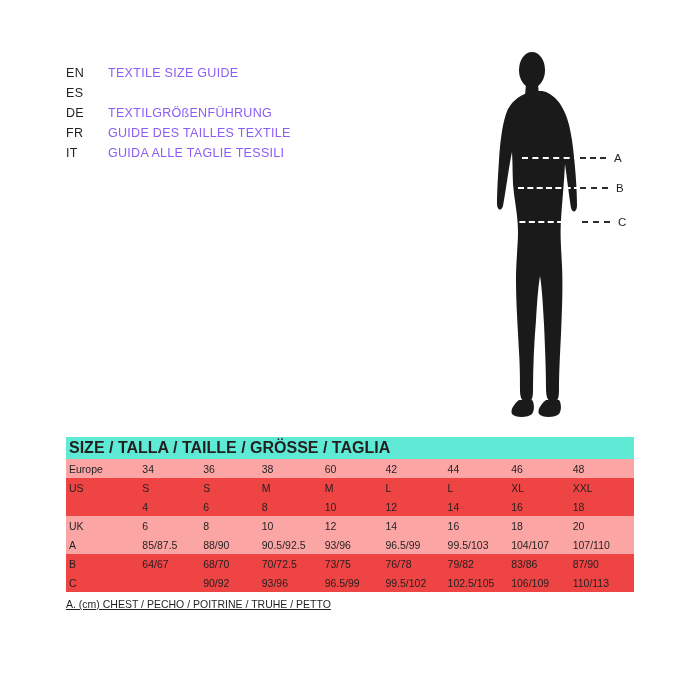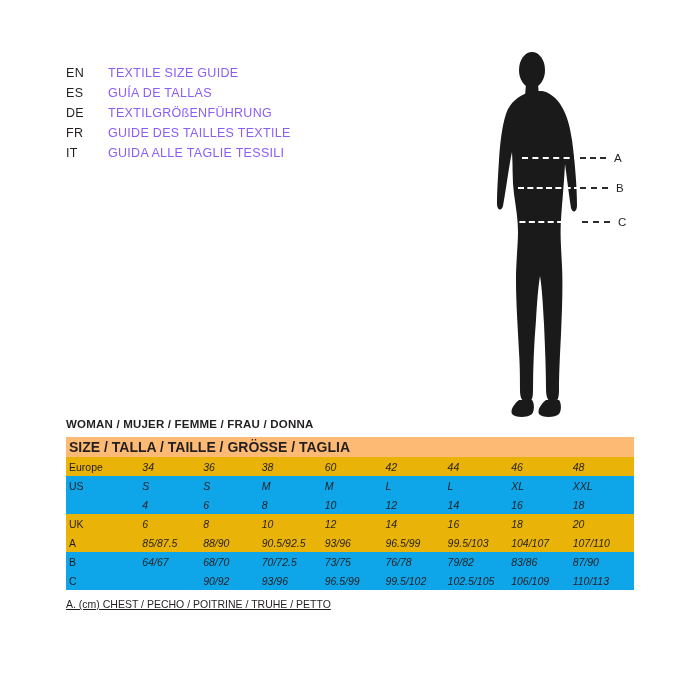--- a/index.html
+++ b/index.html
@@ -101,28 +101,28 @@
     font-size: 10.5px;
   }
   table.size-table td, table.size-table th {
     padding: 2px 0 2px 0;
     text-align: left;
     font-weight: normal;
     height: 15px;
     vertical-align: middle;
   }
   .col-label { width: 86px; padding-left: 3px !important; }
-  .col-val { width: 69px; font-style: italic; }
+  .col-val { width: 69px; }
   tr.header-row td {
-    background: #fdba74;
+    background: #5eead4;
     font-weight: bold;
-    font-size: 14px;
-  }
-  tr.shade td { background: #0ea5e9; }
-  tr.plain td { background: #eab308; }
+    font-size: 16px;
+  }
+  tr.shade td { background: #ef4444; }
+  tr.plain td { background: #fca5a5; }
 
   
   .notes {
     position: absolute;
     left: 66px;
     top: 596px;
     font-size: 10.5px;
     line-height: 16px;
   }
   .notes div { white-space: nowrap; text-decoration: underline; }
@@ -132,21 +132,20 @@
 
 <div class="page">
 
   <div class="lang-block">
     <div class="lang-row">
       <span class="lang-code">EN</span>
       <span class="lang-title">TEXTILE SIZE GUIDE</span>
     </div>
     <div class="lang-row">
       <span class="lang-code">ES</span>
-      <span class="lang-title">GUÍA DE TALLAS</span>
     </div>
     <div class="lang-row">
       <span class="lang-code">DE</span>
       <span class="lang-title">TEXTILGRÖßENFÜHRUNG</span>
     </div>
     <div class="lang-row">
       <span class="lang-code">FR</span>
       <span class="lang-title">GUIDE DES TAILLES TEXTILE</span>
     </div>
     <div class="lang-row">
@@ -207,21 +206,20 @@
       <span class="dashline-out" style="width:28px"></span>
       <span class="mlabel">B</span>
     </div>
     <div class="marker" id="marker-c">
       <span class="dashline" style="width:72px"></span>
       <span class="dashline-out" style="width:28px"></span>
       <span class="mlabel">C</span>
     </div>
   </div>
 
-  <div class="table-title">WOMAN / MUJER / FEMME / FRAU / DONNA</div>
 
   <table class="size-table">
     <tbody>
       <tr class="header-row">
         <td colspan="9" class="col-label">SIZE / TALLA / TAILLE / GRÖSSE / TAGLIA</td>
       </tr>
       <tr class="plain">
         <td class="col-label">Europe</td>
         <td class="col-val">34</td>
         <td class="col-val">36</td>

